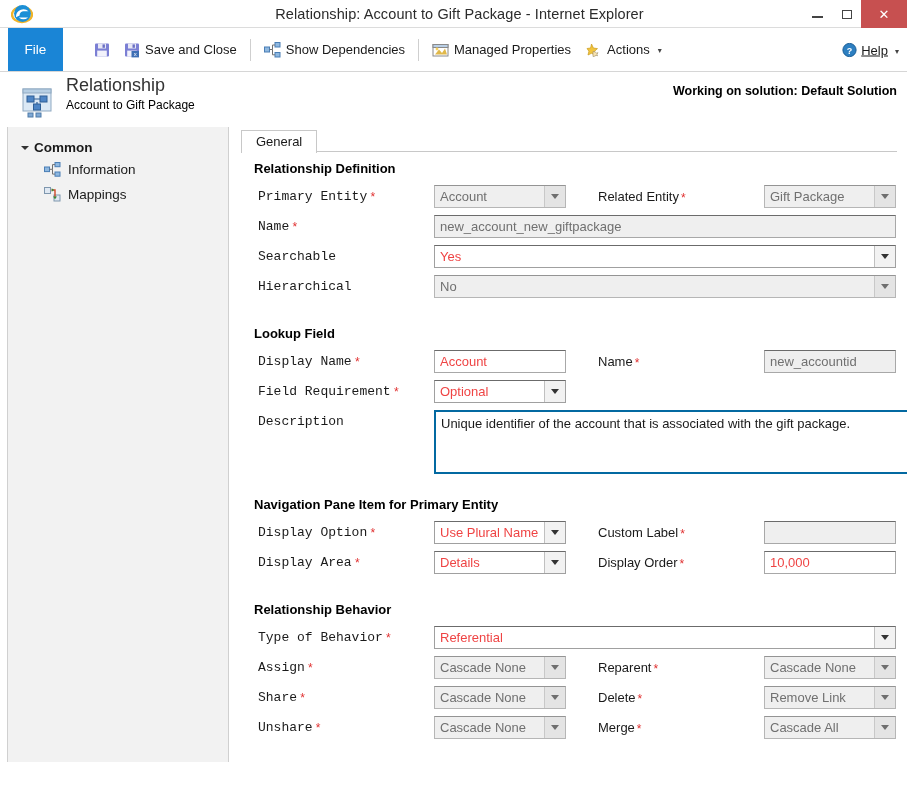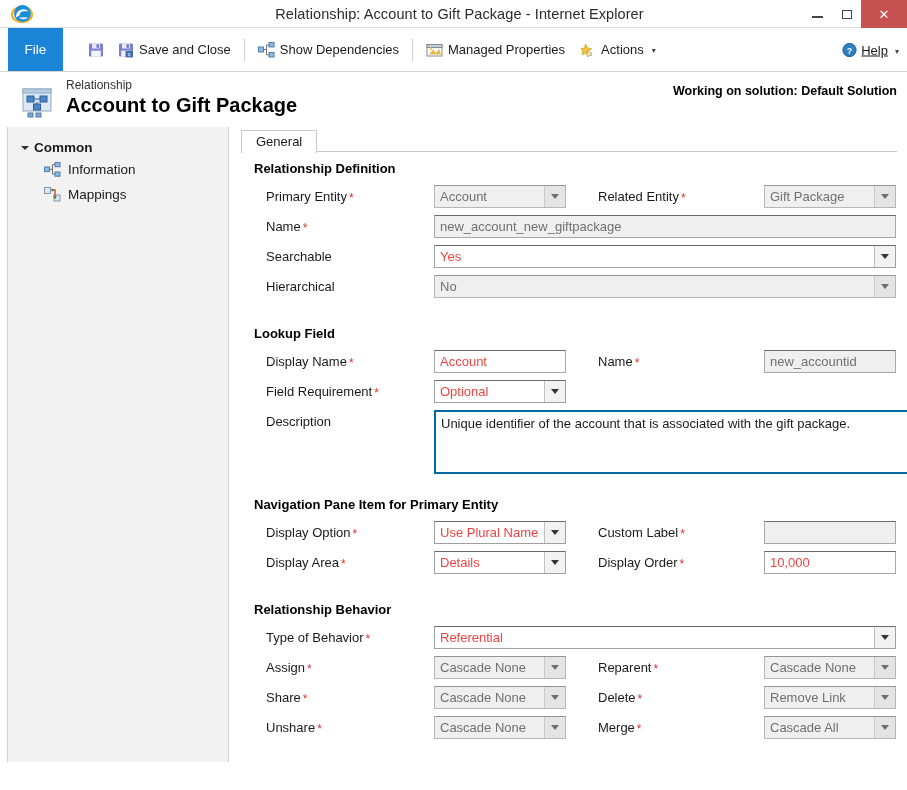--- a/index.html
+++ b/index.html
@@ -72,21 +72,21 @@
     background: #1a85d6;
     color: #ffffff;
     display: flex; align-items: center; justify-content: center;
     font-size: 13.5px;
     flex: none;
   }
   .rb-items {
     display: flex;
     align-items: center;
     flex: 1;
-    padding-left: 18px;
+    padding-left: 24px;
     gap: 0px;
   }
   .rb-btn {
     display: flex; align-items: center;
     gap: 5px;
     padding: 0 7px;
     height: 30px;
     font-size: 13px;
     color: #1a1a1a;
     white-space: nowrap;
@@ -112,22 +112,22 @@
     position: relative;
     background: #ffffff;
     padding: 6px 0 0 0;
   }
   .hdr-left {
     position: absolute;
     left: 20px; top: 6px;
     display: flex; align-items: flex-start; gap: 10px;
   }
   .hdr-icon { width: 36px; height: 36px; margin-top: 7px;}
-  .hdr-sub { font-size: 12px; color: #333; line-height: 15px; margin-bottom: 2px;}
-  .hdr-title { font-size: 20px; font-weight: bold; color: #000; line-height: 21px;}
+  .hdr-sub { font-size: 18px; color: #333; line-height: 15px; margin-bottom: 2px;}
+  .hdr-title { font-size: 12px; font-weight: normal; color: #000; line-height: 21px;}
   .hdr-right {
     position: absolute;
     right: 10px; top: 12px;
     font-size: 12.5px;
     font-weight: bold;
     color: #000;
   }
 
   
   .body-wrap {
@@ -220,21 +220,21 @@
   .lbl {
     position: absolute;
     top: 5px;
     font-size: 13px;
     color: #1a1a1a;
     white-space: nowrap;
   }
   .req { color: #e03030; font-size: 12px; position: relative; top: 1px; margin-left: 2px;}
 
   
-  .lbl-c1 { left: 12px; }
+  .lbl-c1 { left: 4px; font-family: Liberation Mono, monospace; }
   .lbl-c2 { left: 344px; }
 
   .fld { position: absolute; top: 1px; }
   .fld-c1 { left: 180px; }
   .fld-c2 { left: 510px; }
   .w-sm { width: 132px; }
   .w-wide { width: 462px; }
 
   
   .ctl {

